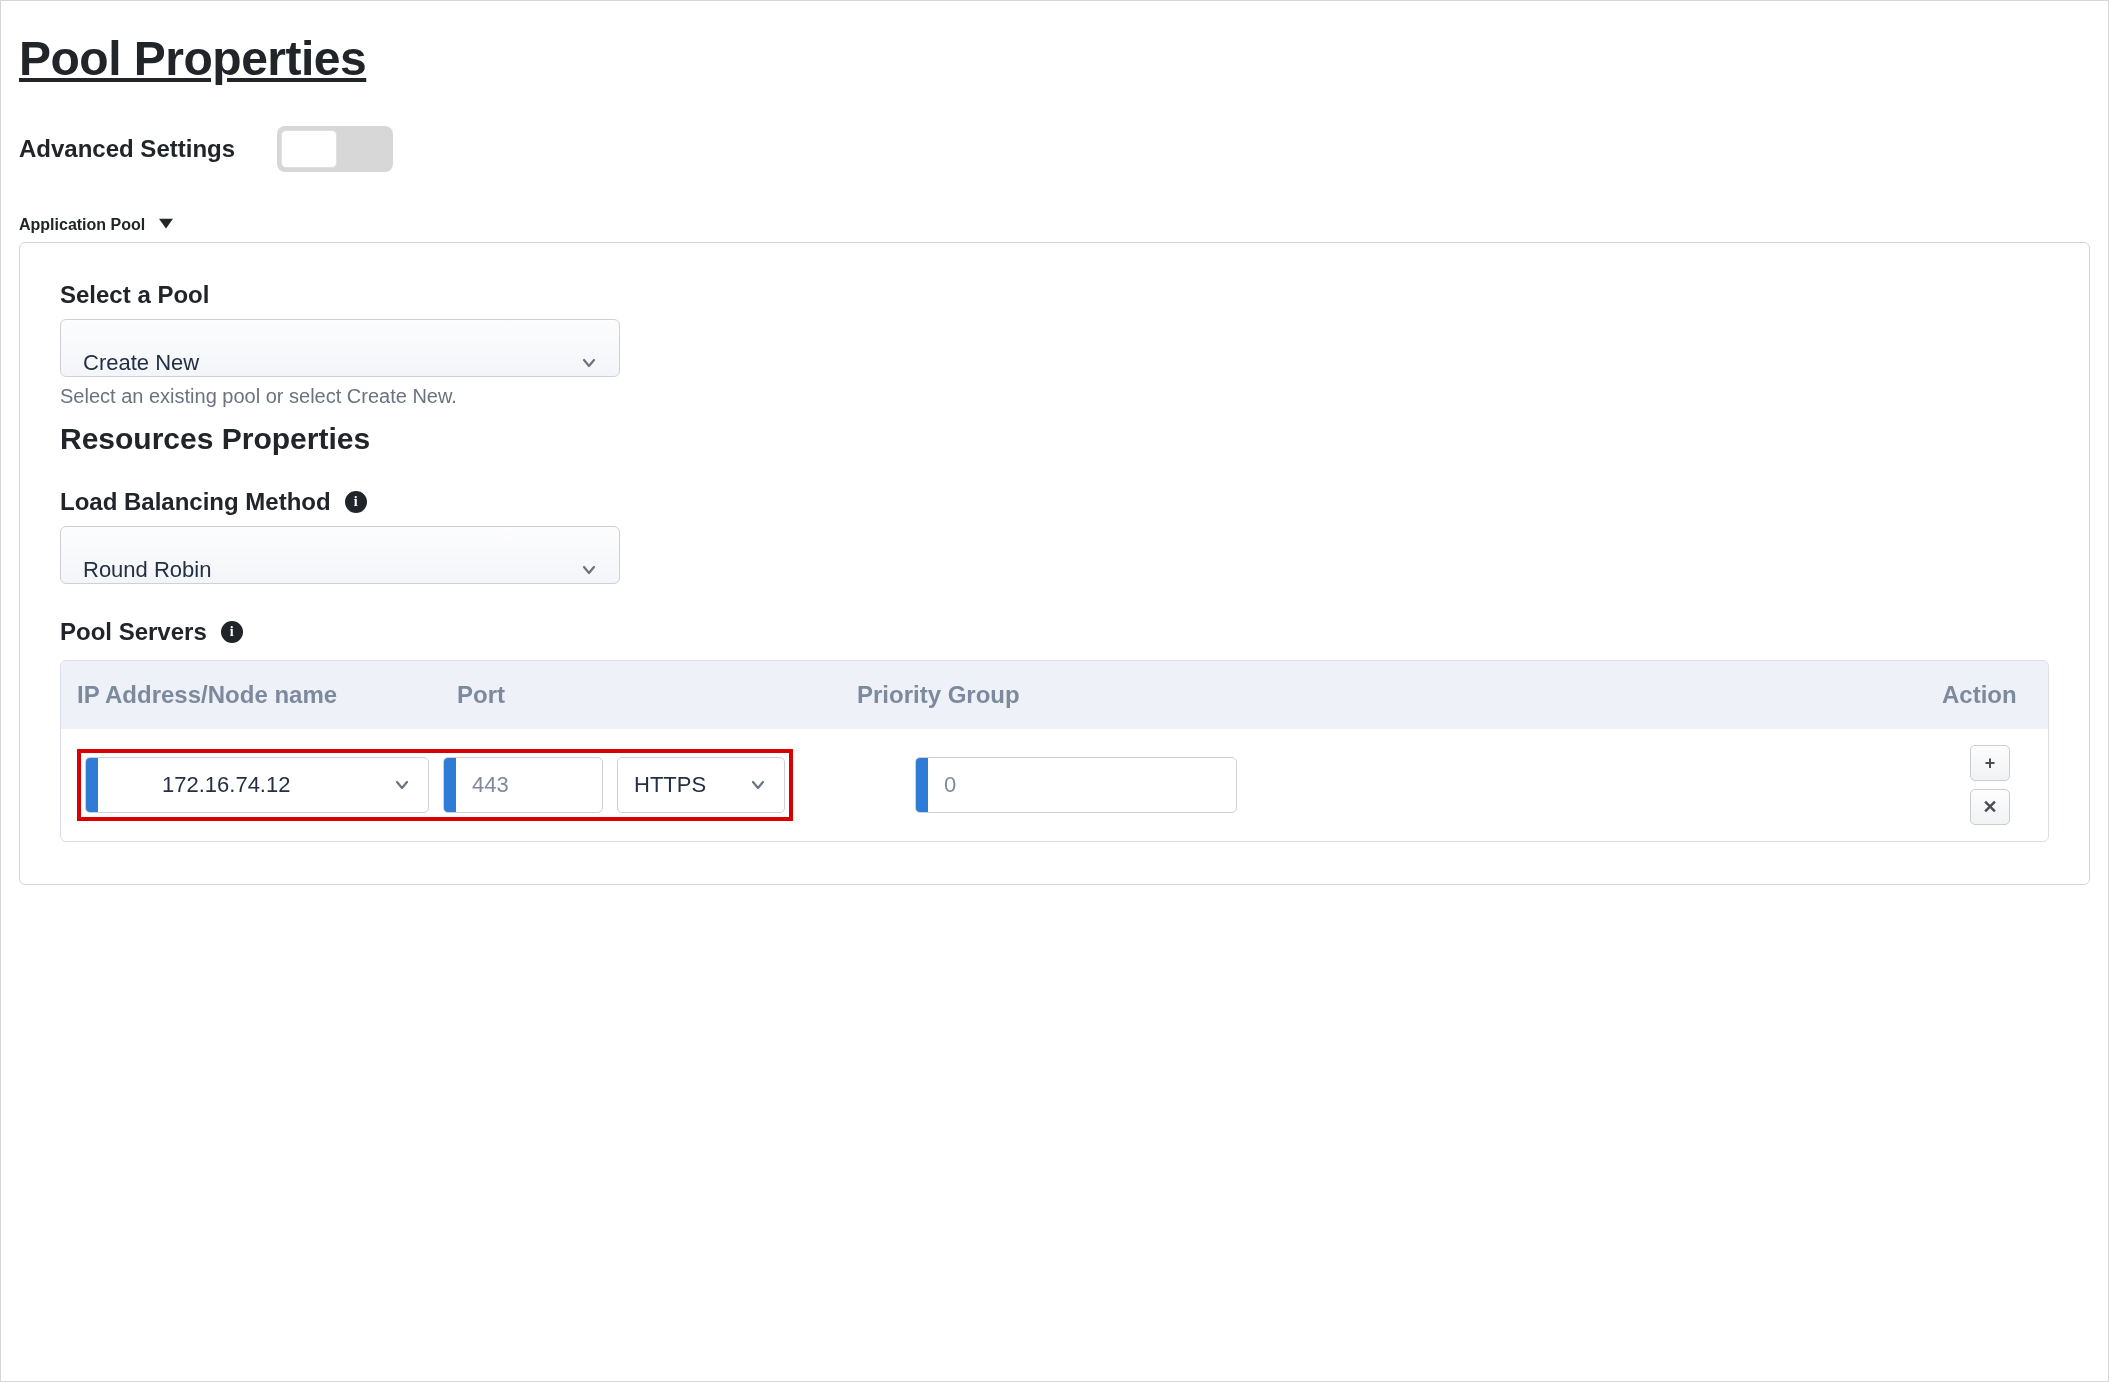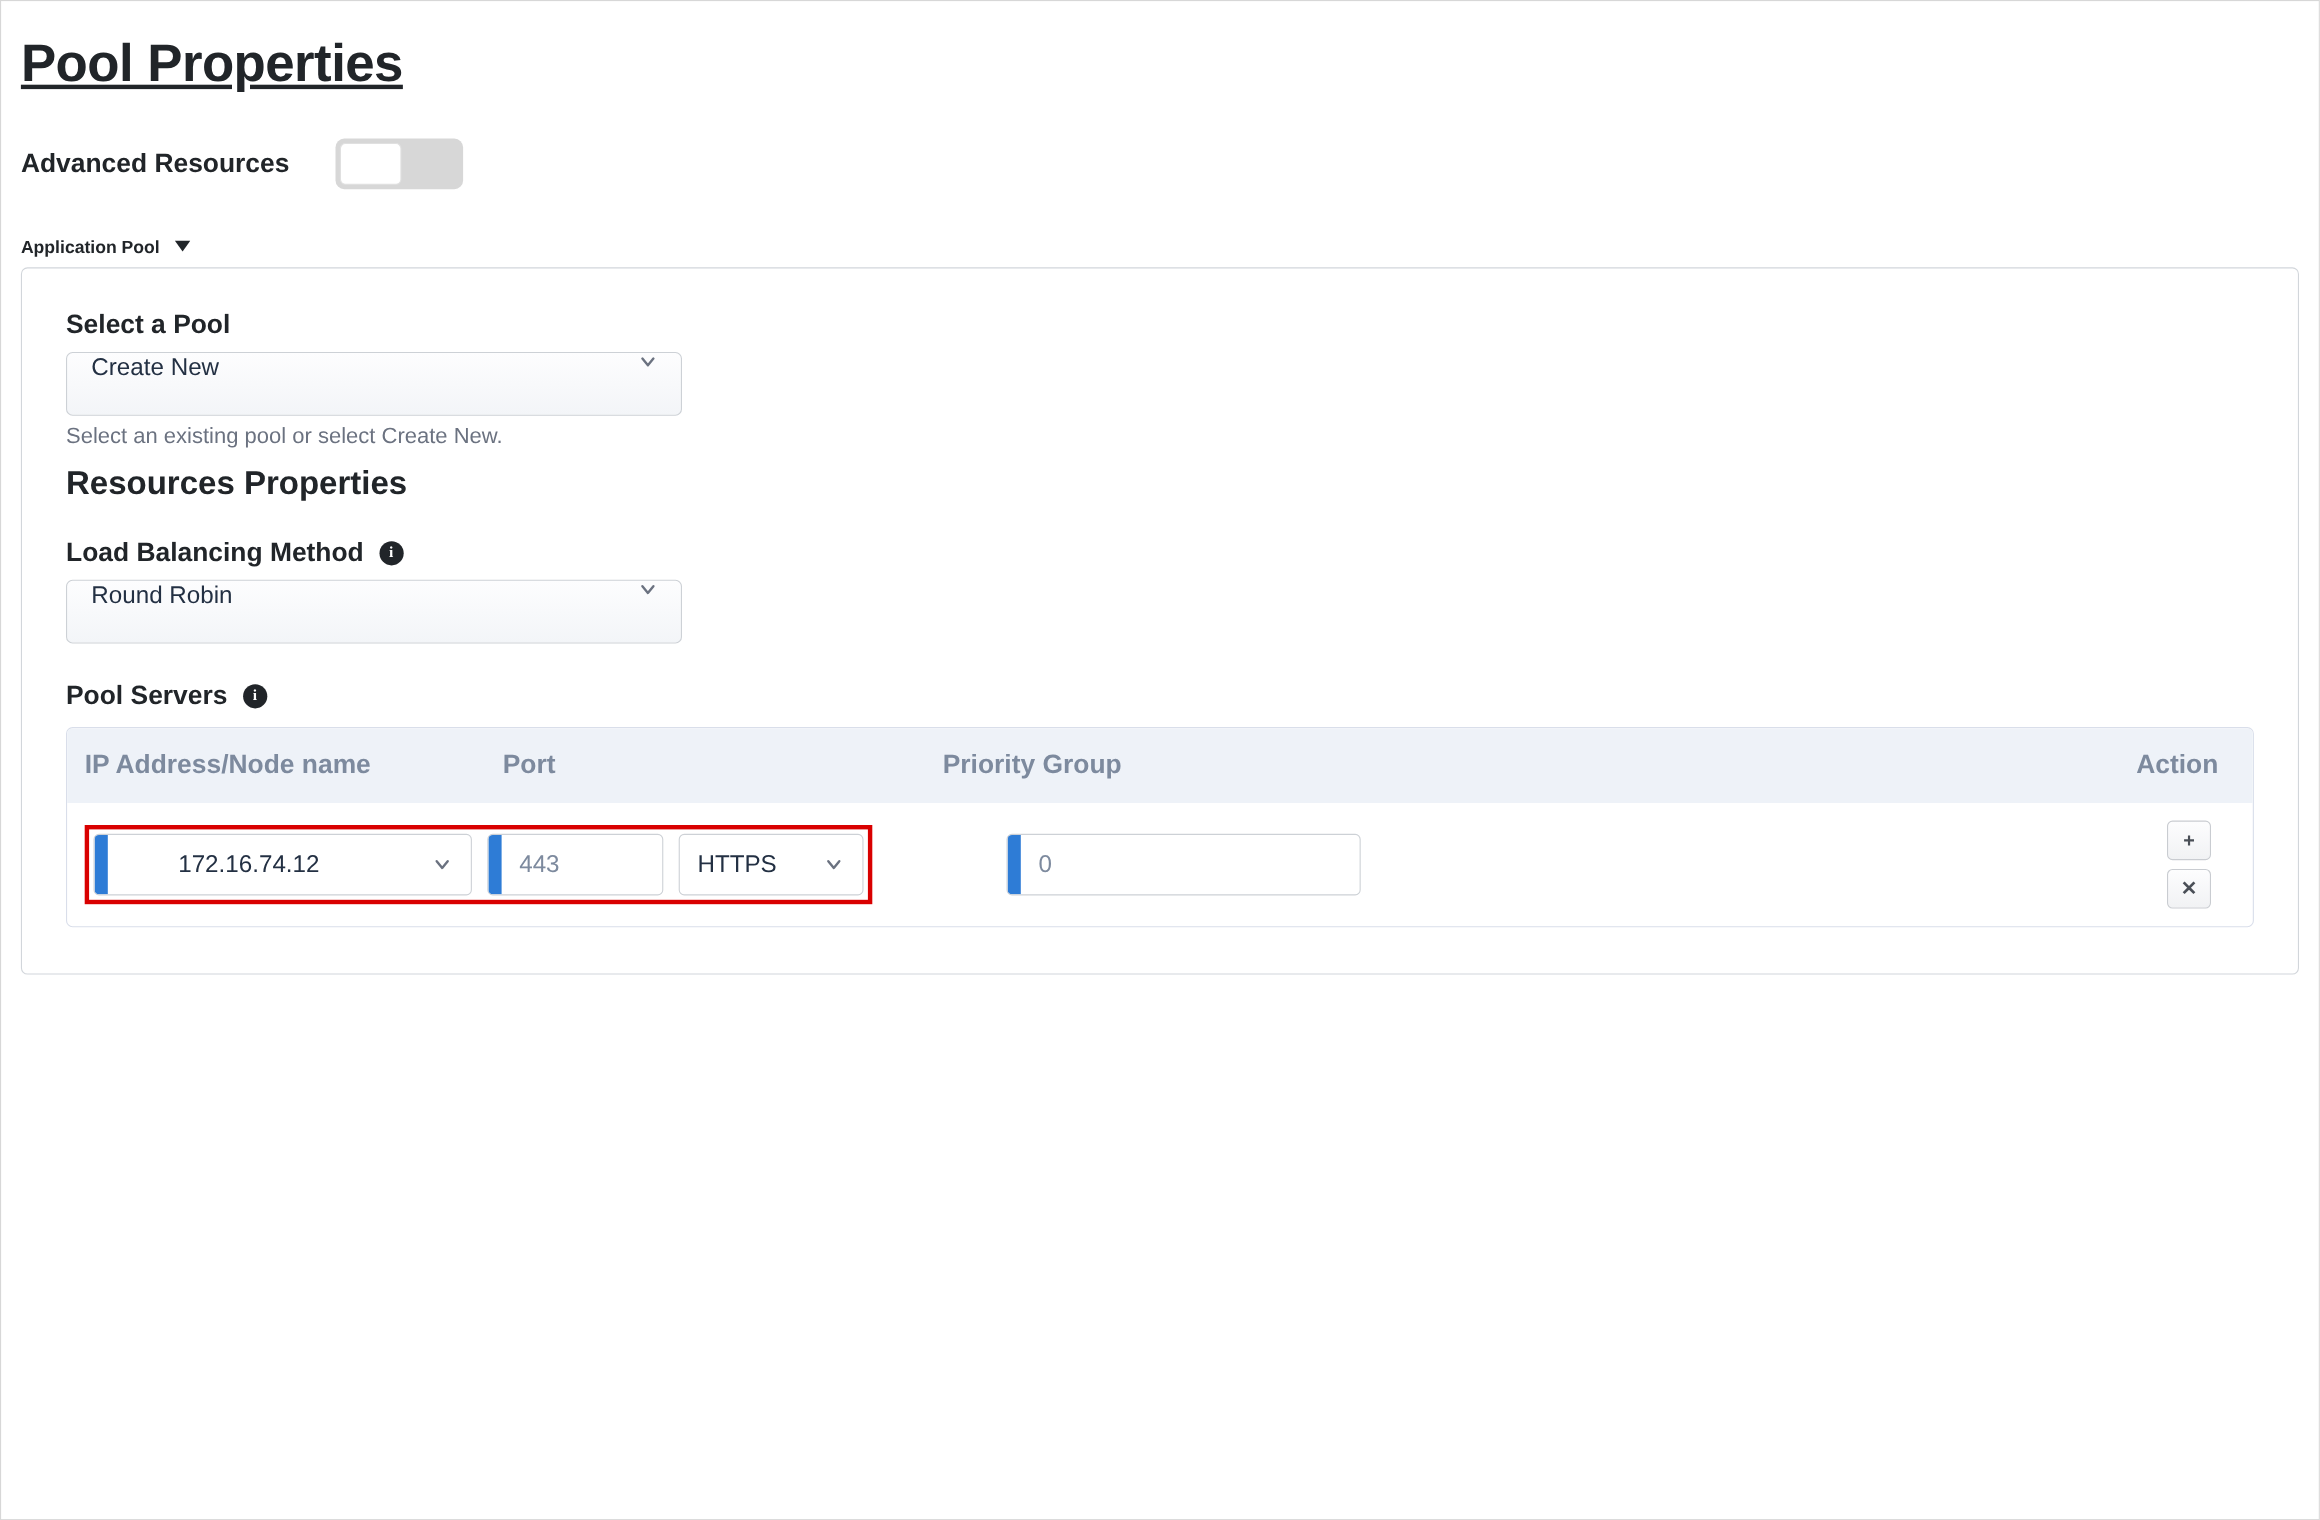--- a/index.html
+++ b/index.html
@@ -87,21 +87,21 @@
     margin-left: 14px;
     font-family: Georgia, 'Times New Roman', serif;
   }
   .select {
     width: 560px;
     height: 58px;
     border: 1px solid #cdd1d6;
     border-radius: 6px;
     background: linear-gradient(#fdfdfe, #f3f5f8);
     display: flex;
-    align-items: flex-start;
+    align-items: flex-end;
     justify-content: space-between;
     padding: 0 22px;
     font-size: 22px;
     color: #233043;
     cursor: pointer;
   }
   .select .chev {
     color: #6b7280;
     font-size: 18px;
   }
@@ -213,21 +213,21 @@
   .caret-svg polygon { fill: #212529; }
 </style>
 </head>
 <body>
 
 <div class="page">
 
   <h1 class="page-title">Pool Properties</h1>
 
   <div class="adv-row">
-    <span class="adv-label">Advanced Resources</span>
+    <span class="adv-label">Advanced Settings</span>
     <div class="toggle">
       <div class="knob"></div>
     </div>
   </div>
 
   <div class="section-toggle">
     <span>Application Pool</span>
     <span class="caret">
       <svg class="caret-svg" viewBox="0 0 10 10">
           <polygon points="0,2 10,2 5,9"></polygon>

